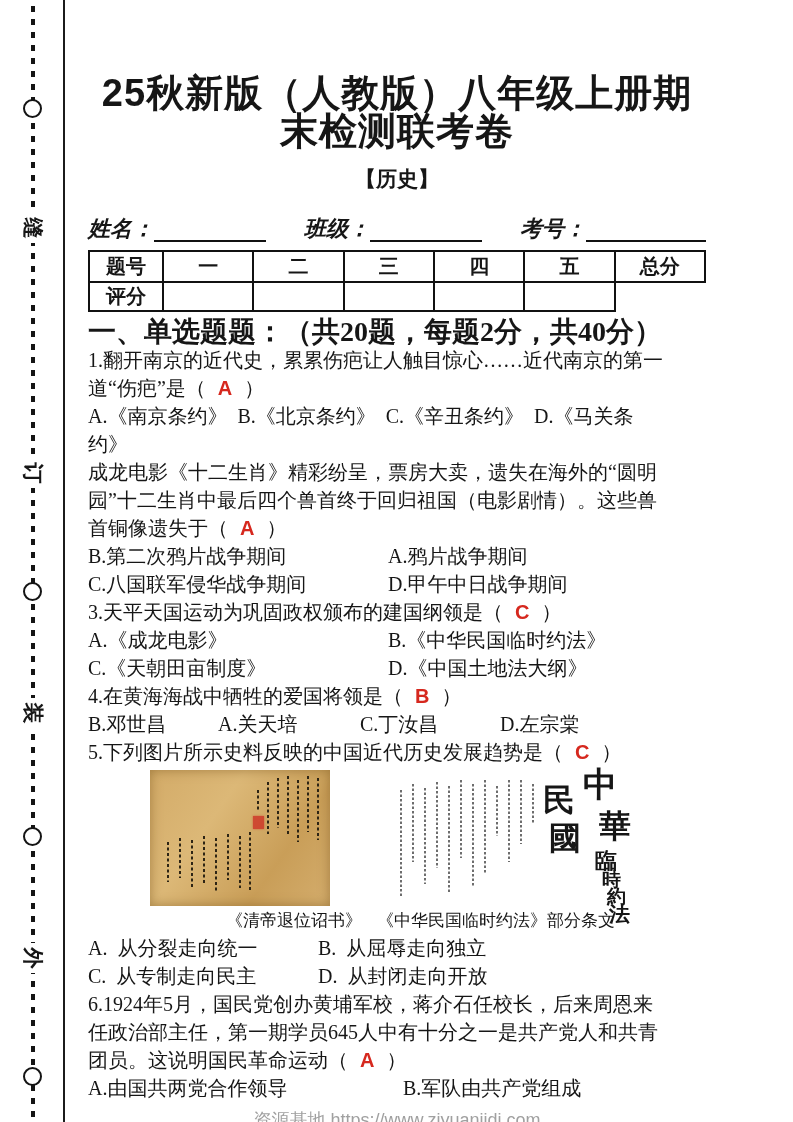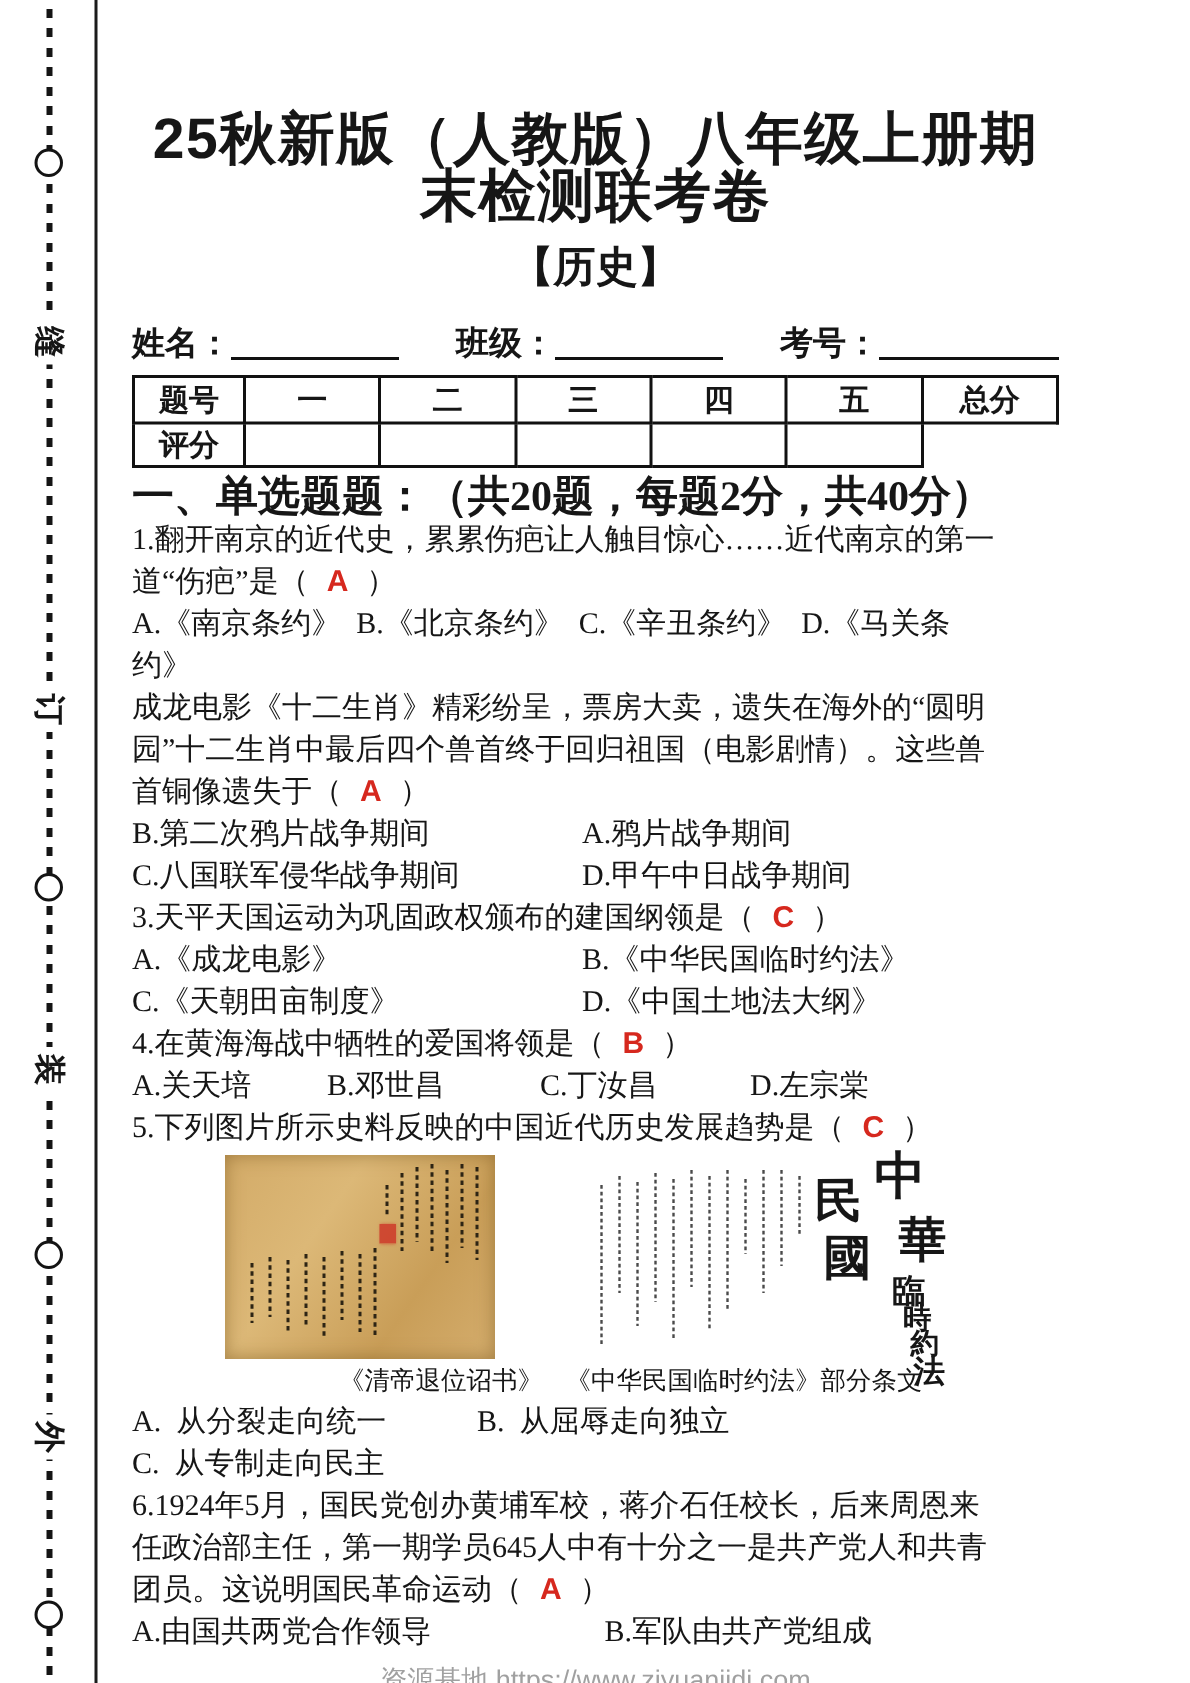--- a/index.html
+++ b/index.html
@@ -12,25 +12,25 @@
   .bind-circle{position:absolute;left:23px;width:15px;height:15px;border:2.5px solid #141414;
                border-radius:50%;background:#fff;}
   .bind-char{position:absolute;left:18px;width:30px;text-align:center;font-size:21px;
              background:#fff;padding:4px 0;transform:rotate(90deg);font-weight:600;}
   .page-rule{position:absolute;left:63px;top:0;bottom:0;width:2px;background:#1b1b1b;}
 
   
   .content{position:absolute;left:88px;top:0;width:618px;}
   .title{margin:74px 0 0 0;text-align:center;font-size:38px;line-height:38px;font-weight:700;
          font-family:"Liberation Sans","DejaVu Sans",sans-serif;letter-spacing:1px;}
-  .subtitle{margin:12px 0 0 0;text-align:center;font-size:28px;line-height:34px;font-weight:700;}
+  .subtitle{margin:12px 0 0 0;text-align:center;font-size:21px;line-height:34px;font-weight:700;}
 
   .fields{margin-top:18px;display:flex;justify-content:space-between;align-items:flex-end;
           font-size:22px;font-weight:700;height:30px;}
-  .field{display:flex;align-items:flex-start;}
+  .field{display:flex;align-items:center;font-style:italic;}
   .uline{display:inline-block;width:112px;height:24px;border-bottom:2.5px solid #111;}
 
   table.score{margin-top:6px;border-collapse:collapse;width:100%;table-layout:fixed;}
   table.score td{border:2px solid #111;text-align:center;font-size:20px;font-weight:600;
                  height:29px;padding:0;}
   table.score td.first{width:72px;}
   table.score tr.r2 td{height:27px;}
 
   .section-title{margin-top:6px;font-size:28px;line-height:28px;font-weight:700;white-space:pre-wrap;}
 
@@ -149,22 +149,22 @@
       </div>
       <div class="q-line opts2 w300">
         <span>C.《天朝田亩制度》</span>
         <span>D.《中国土地法大纲》</span>
       </div>
     </div>
 
     <div class="q">
       <div class="q-line"><span>4.在黄海海战中牺牲的爱国将领是（</span><span class="ans">B</span><span>）</span></div>
       <div class="q-line opts4">
+        <span>B.邓世昌</span>
         <span>A.关天培</span>
-        <span>B.邓世昌</span>
         <span>C.丁汝昌</span>
         <span>D.左宗棠</span>
       </div>
     </div>
 
     <div class="q">
       <div class="q-line"><span>5.下列图片所示史料反映的中国近代历史发展趋势是（</span><span class="ans">C</span><span>）</span></div>
 
       <div class="figures">
 
@@ -223,20 +223,21 @@
           <span class="cap2">《中华民国临时约法》部分条文</span>
         </div>
       </div>
 
       <div class="q-line opts2 w230">
         <span>A.  从分裂走向统一</span>
         <span>B.  从屈辱走向独立</span>
       </div>
       <div class="q-line opts2 w230">
         <span>C.  从专制走向民主</span>
+        <span>D.  从封闭走向开放</span>
       </div>
     </div>
 
     <div class="q">
       <div class="q-line">6.1924年5月，国民党创办黄埔军校，蒋介石任校长，后来周恩来</div>
       <div class="q-line">任政治部主任，第一期学员645人中有十分之一是共产党人和共青</div>
       <div class="q-line"><span>团员。这说明国民革命运动（</span><span class="ans">A</span><span>）</span></div>
       <div class="q-line opts2 w315">
         <span>A.由国共两党合作领导</span>
         <span>B.军队由共产党组成</span>

